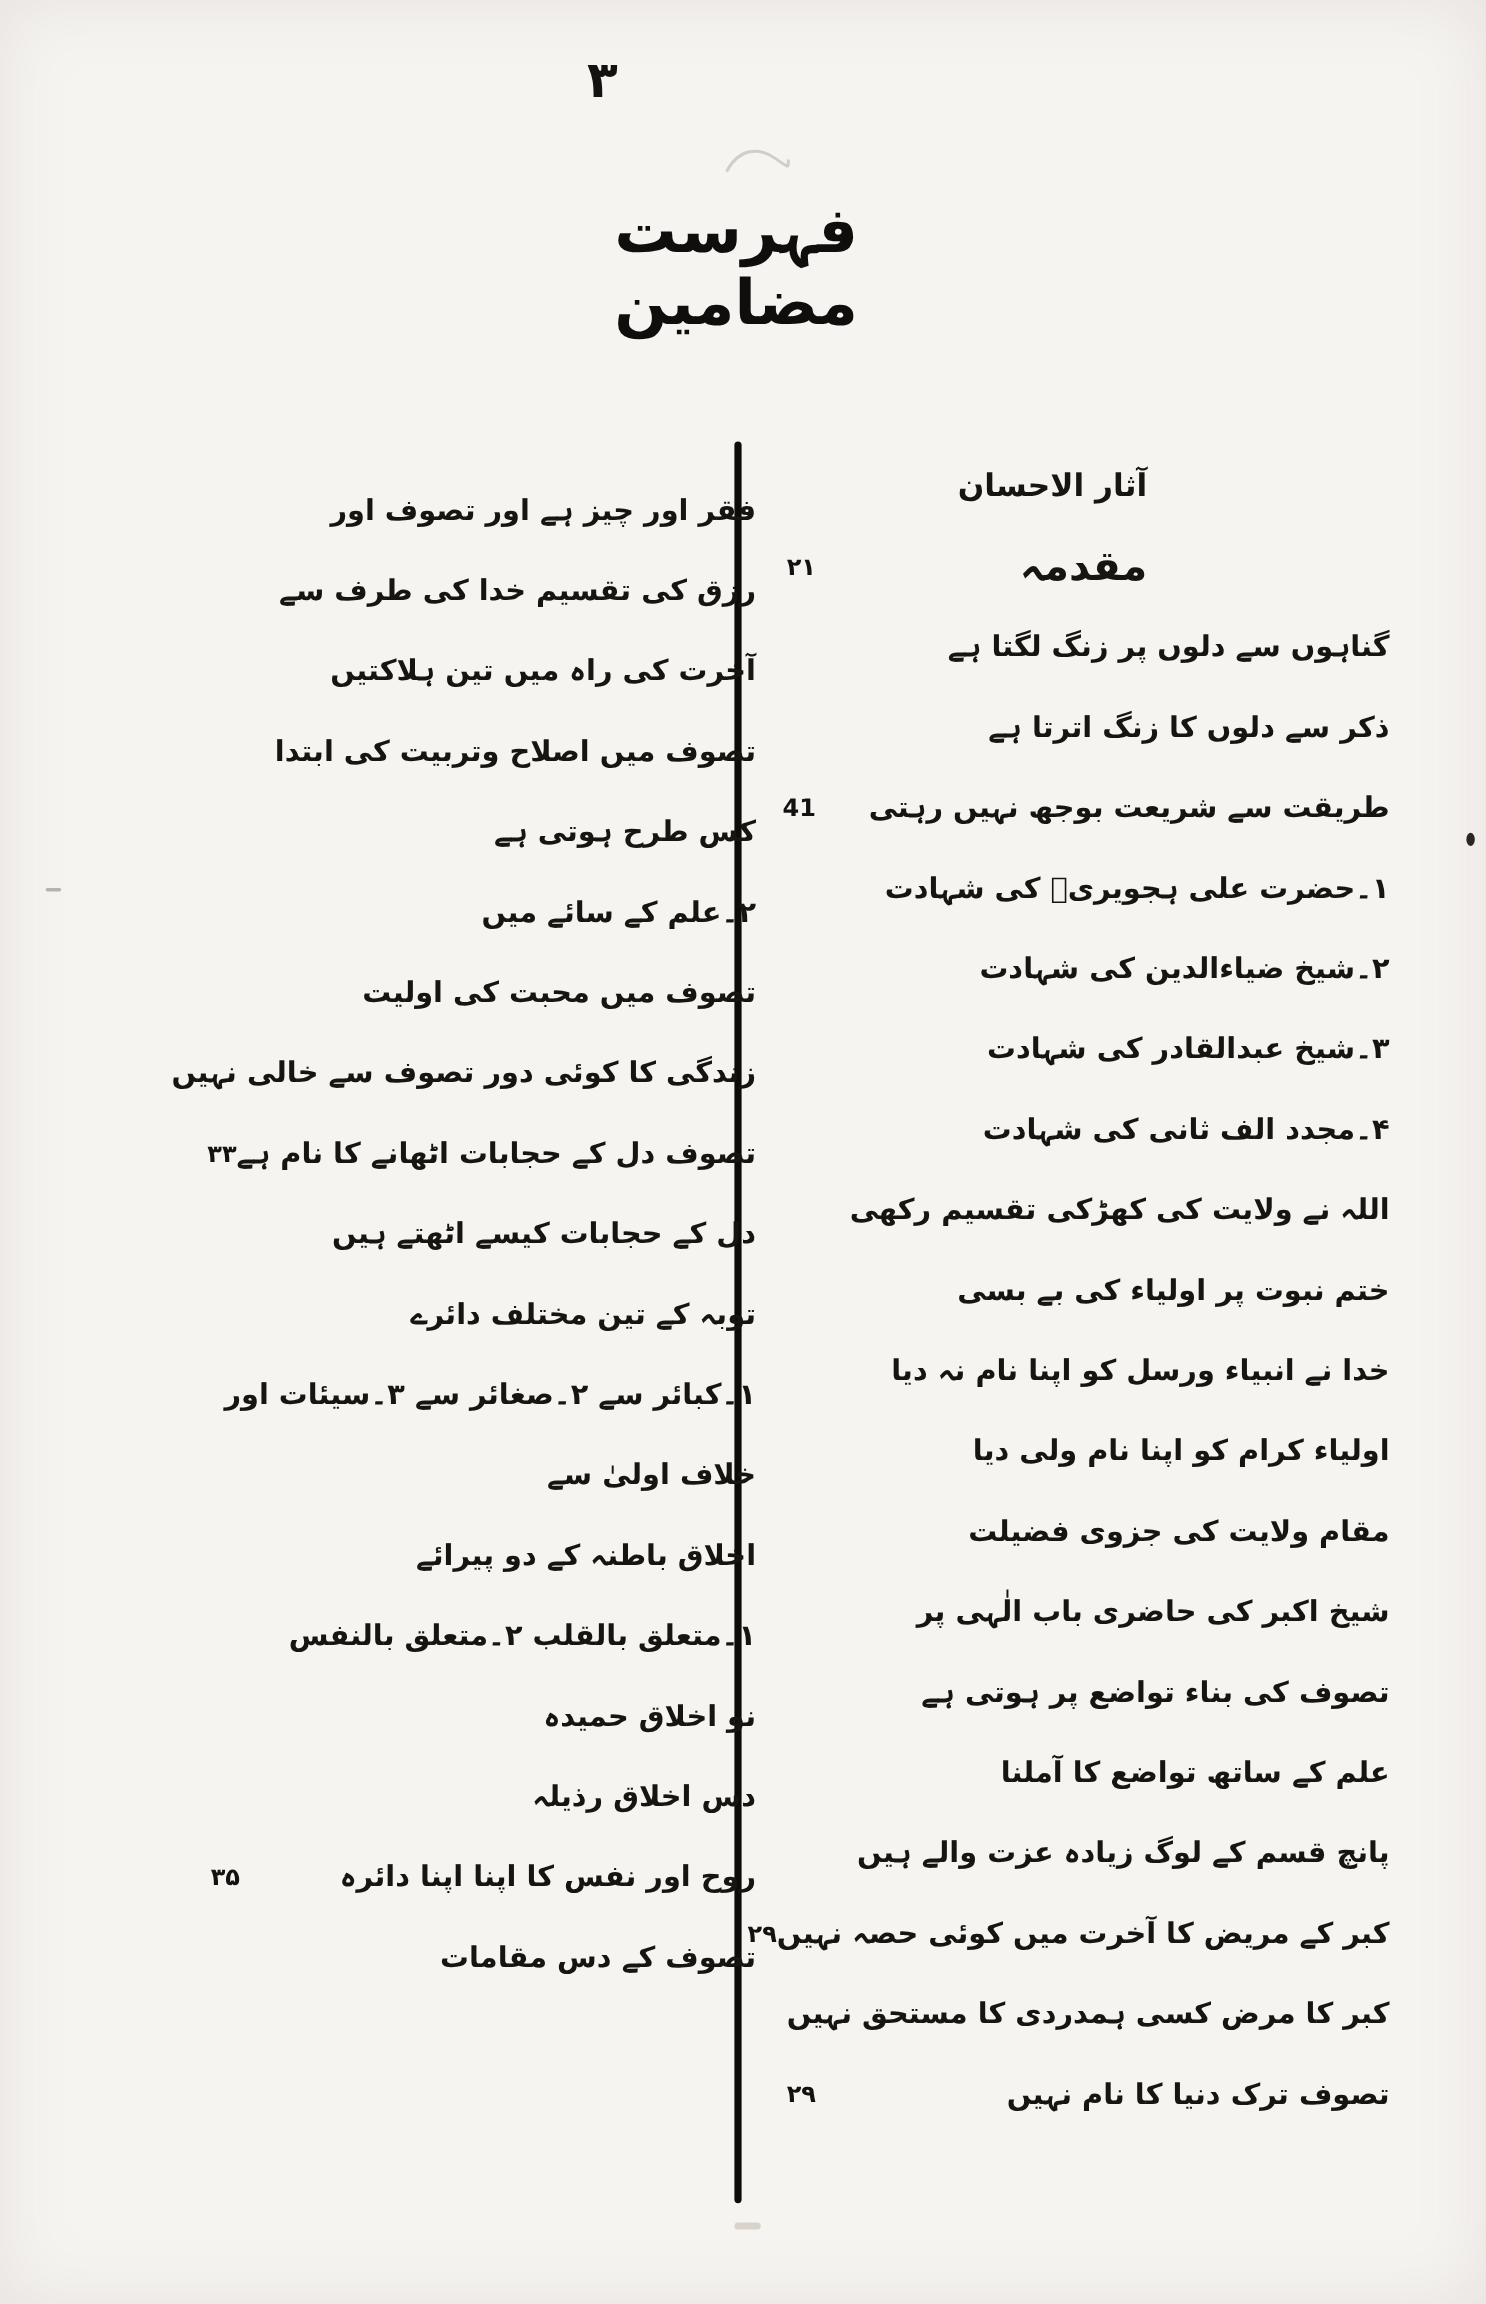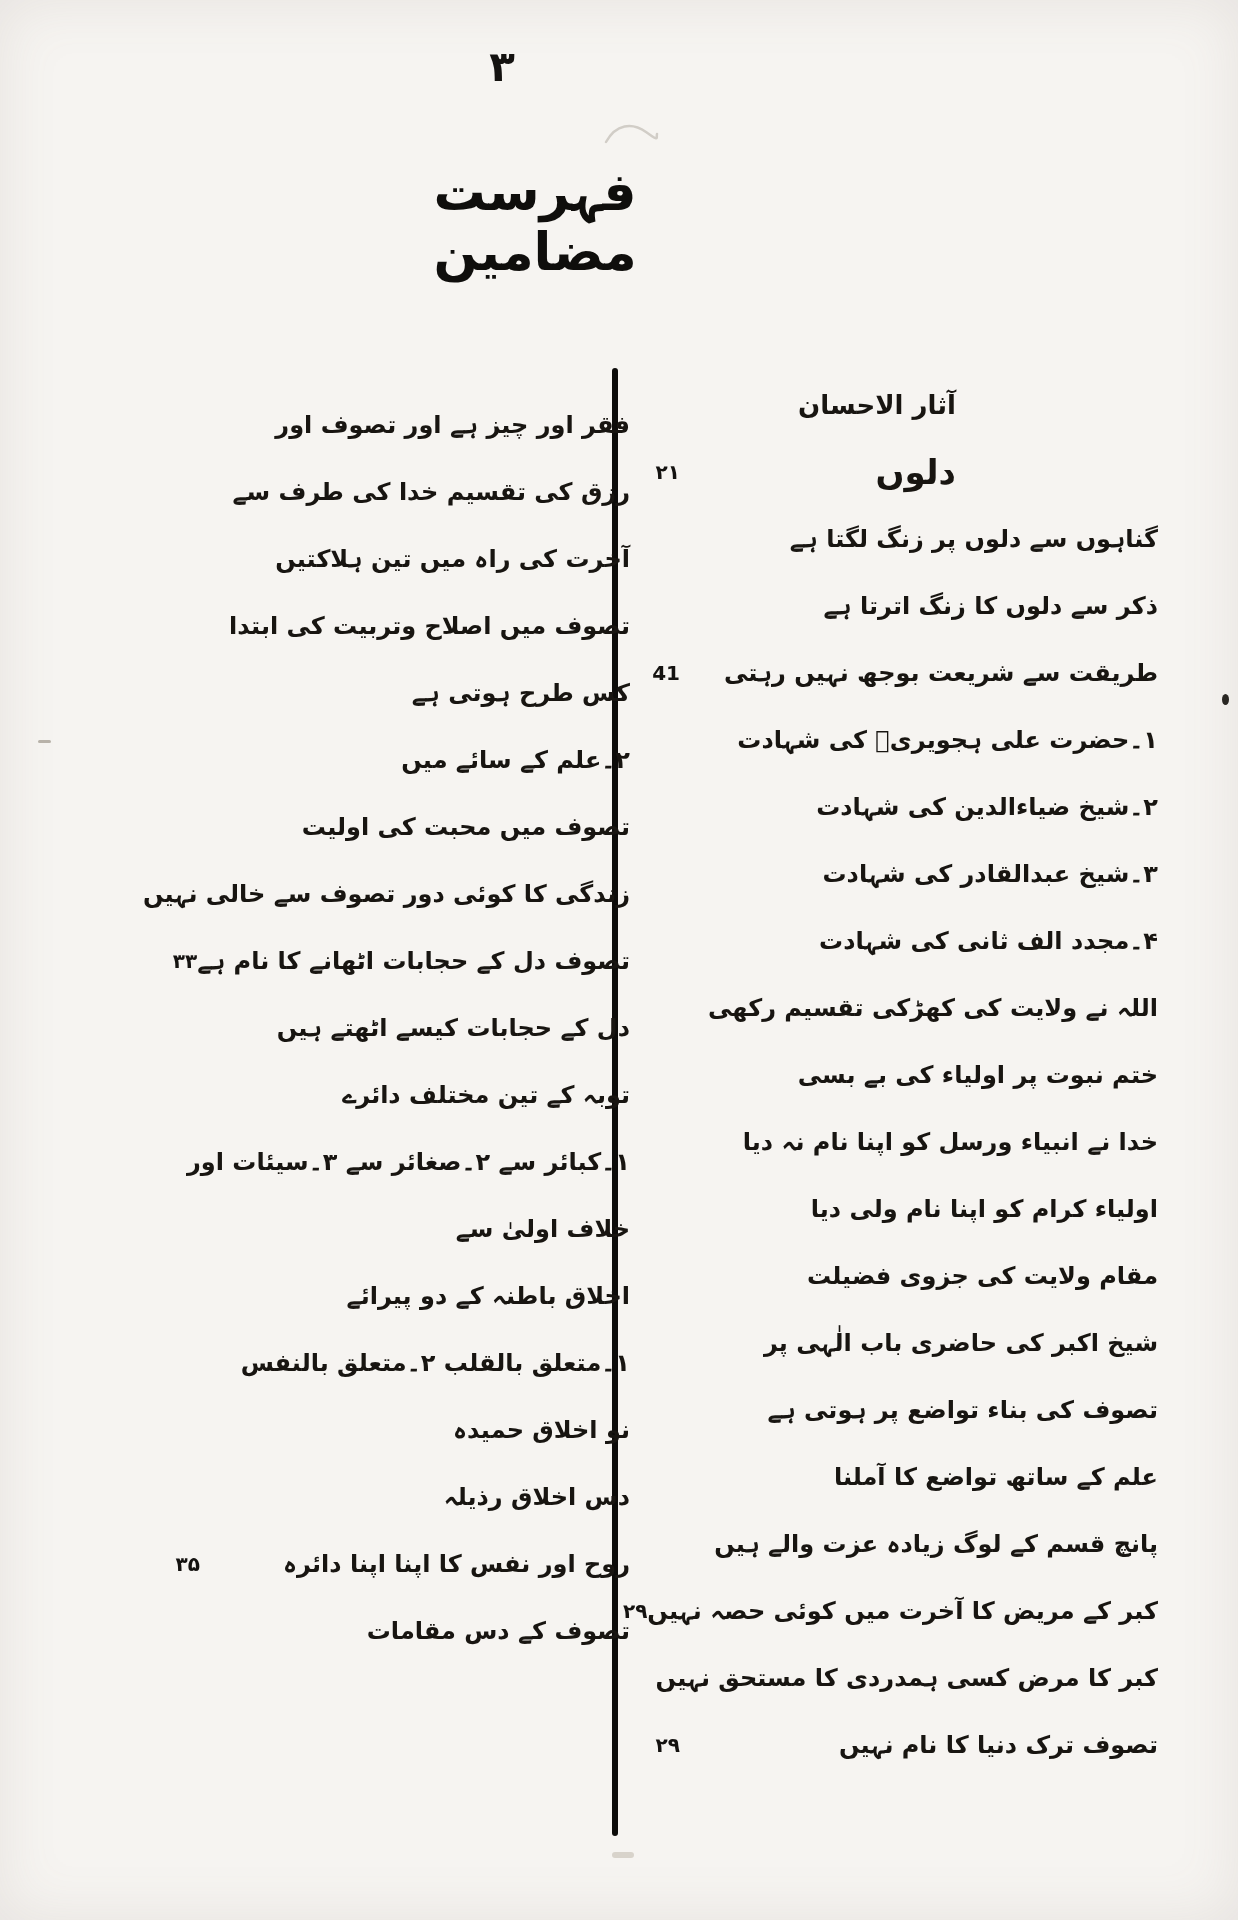--- a/index.html
+++ b/index.html
@@ -13,21 +13,21 @@
     font-family:"DejaVu Sans", sans-serif;
     color:#181614;
     direction:rtl;
   }
   .page-number{
     position:absolute;top:42px;left:452px;width:100px;
     text-align:center;font-size:42px;font-weight:bold;color:#141210;
   }
   .doc-title{
     position:absolute;top:162px;left:355px;width:360px;
-    text-align:center;font-size:52px;font-weight:bold;color:#0f0e0c;
+    font-size:52px;font-weight:bold;color:#0f0e0c;
     letter-spacing:1px;
   }
   .smudge{position:absolute;top:116px;left:602px;opacity:.55;}
   .speck-1{position:absolute;top:694px;left:1222px;width:7px;height:11px;border-radius:50%;background:#2a2723;}
   .speck-2{position:absolute;top:740px;left:38px;width:13px;height:3px;border-radius:2px;background:#b8b2a9;}
   .speck-3{position:absolute;top:1852px;left:612px;width:22px;height:6px;border-radius:3px;background:#d8d3cb;}
   .divider{
     position:absolute;top:368px;left:612px;width:6px;height:1468px;
     background:#0d0c0a;border-radius:3px;
   }
@@ -60,21 +60,21 @@
   <div class="doc-title">فہرست مضامین</div>
 
   <div class="divider"></div>
 
   <div class="col col-right">
       <div class="row indent head">
         <span class="txt">آثار الاحسان</span>
         <span class="num"></span>
       </div>
       <div class="row indent emph">
-        <span class="txt">دلوں</span>
+        <span class="txt">مقدمہ</span>
         <span class="num">۲۱</span>
       </div>
       <div class="row">
         <span class="txt">گناہوں سے دلوں پر زنگ لگتا ہے</span>
         <span class="num"></span>
       </div>
       <div class="row">
         <span class="txt">ذکر سے دلوں کا زنگ اترتا ہے</span>
         <span class="num"></span>
       </div>

